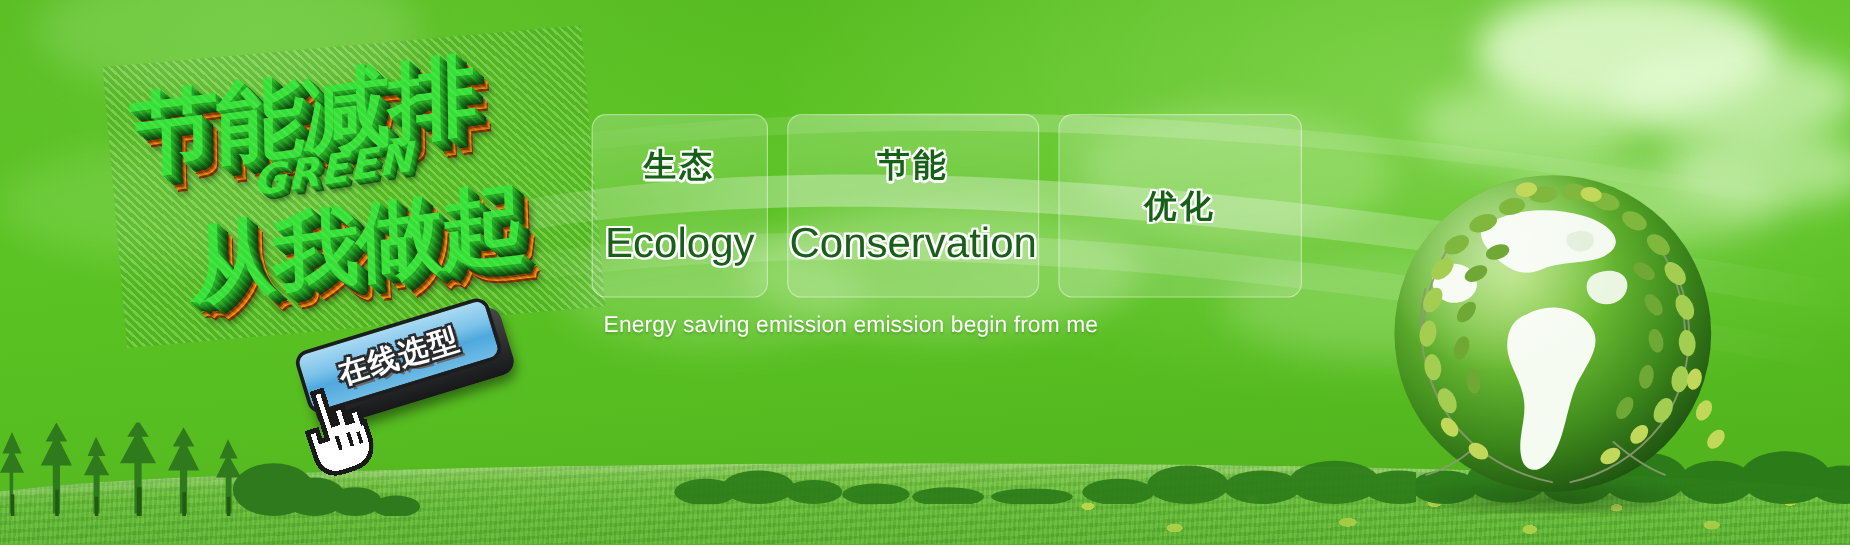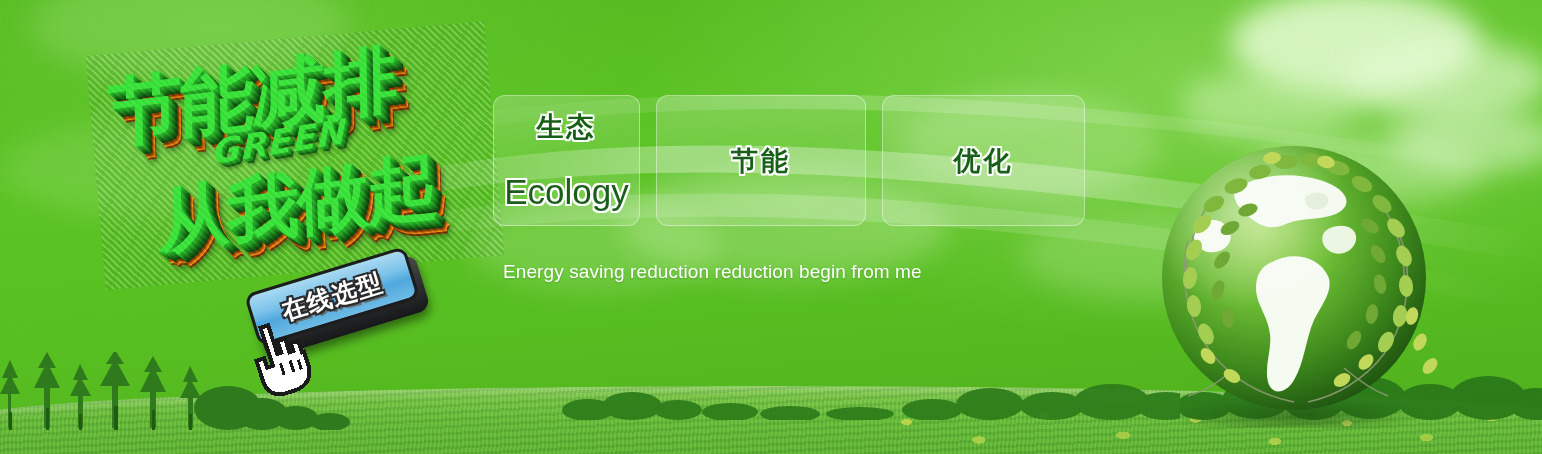--- a/index.html
+++ b/index.html
@@ -137,21 +137,21 @@
       -2px  2px 0 #2A2B2D, 2px  2px 0 #2A2B2D,
       0 -2px 0 #2A2B2D, 0 2px 0 #2A2B2D,
       -2px 0 0 #2A2B2D, 2px 0 0 #2A2B2D,
       3px 4px 0 #6A6B6D;
   }
   #cursor-hand{position:absolute;left:245px;top:320px;width:66px;height:78px;}
 
   
   #cards{position:absolute;left:493px;top:95px;display:flex;gap:16px;}
   .card{
-    width:147px;height:131px;
+    width:147px;height:153px;
     border-radius:12px;
     background:linear-gradient(170deg, rgba(255,255,255,.22) 0%, rgba(255,255,255,.10) 45%, rgba(255,255,255,.17) 100%);
     border:1px solid rgba(255,255,255,.40);
     box-sizing:border-box;
     display:flex;flex-direction:column;align-items:center;justify-content:center;
     gap:27px;
     cursor:pointer;
   }
   .card.wide{width:210px;justify-content:center;}
   .card.wide2{width:203px;align-items:center;}
@@ -290,27 +290,28 @@
     </g>
   </svg>
 
   <div id="cards">
     <div class="card">
       <span class="card-cn">生态</span>
       <span class="card-en">Ecology</span>
     </div>
     <div class="card wide">
       <span class="card-cn">节能</span>
+      <span class="card-en">Conservation</span>
     </div>
     <div class="card wide2">
       <span class="card-cn">优化</span>
     </div>
   </div>
 
-  <div id="tagline">Energy saving reduction reduction begin from me</div>
+  <div id="tagline">Energy saving emission emission begin from me</div>
 
   <div id="globe-wrap">
     <svg width="300" height="300" viewBox="0 0 300 300">
       <defs>
         <radialGradient id="gsph" cx="38%" cy="32%" r="72%">
           <stop offset="0%" stop-color="#9ED957"></stop>
           <stop offset="38%" stop-color="#6CBC34"></stop>
           <stop offset="72%" stop-color="#3E8A1C"></stop>
           <stop offset="100%" stop-color="#1F5510"></stop>
         </radialGradient>

